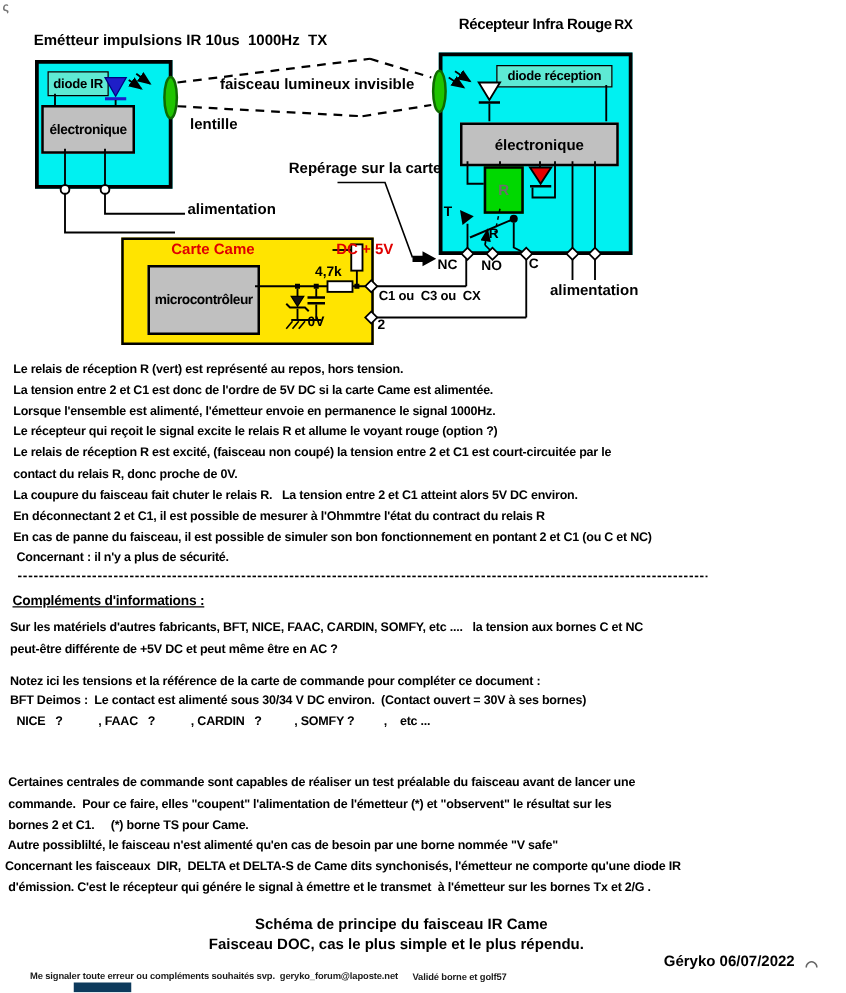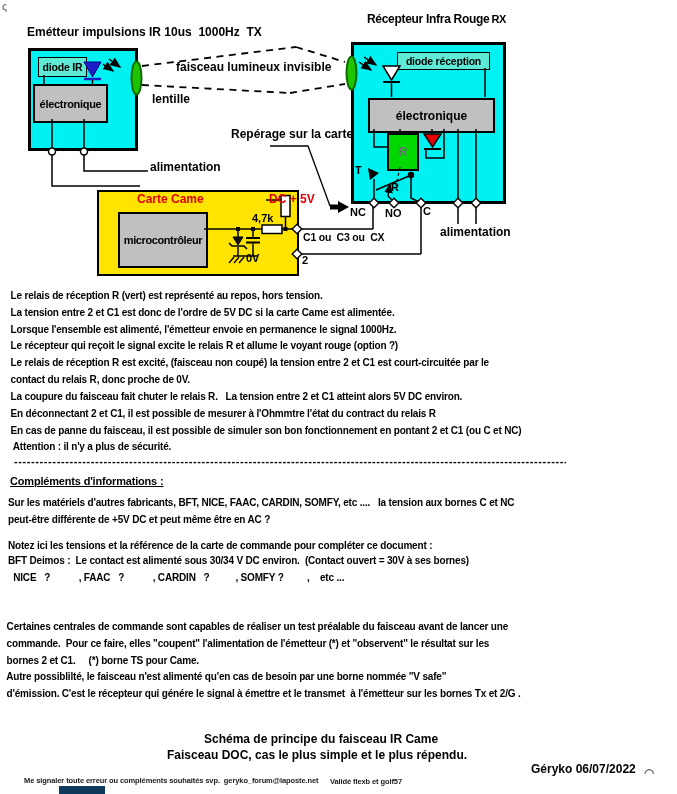--- a/index.html
+++ b/index.html
@@ -205,21 +205,21 @@
     <div> Lorsque l'ensemble est alimenté, l'émetteur envoie en permanence le signal 1000Hz.</div>
     <div> Le récepteur qui reçoit le signal excite le relais R et allume le voyant rouge (option ?)</div>
     <div> Le relais de réception R est excité, (faisceau non coupé) la tension entre 2 et C1 est court-circuitée par le</div>
     <div> contact du relais R, donc proche de 0V.</div>
   </div>
 
   <div class="block" style="left:8px;top:389px;">
     <div> La coupure du faisceau fait chuter le relais R.   La tension entre 2 et C1 atteint alors 5V DC environ.</div>
     <div> En déconnectant 2 et C1, il est possible de mesurer à l'Ohmmtre l'état du contract du relais R</div>
     <div> En cas de panne du faisceau, il est possible de simuler son bon fonctionnement en pontant 2 et C1 (ou C et NC)</div>
-    <div>  Attention : il n'y a plus de sécurité.</div>
+    <div>  Concernant : il n'y a plus de sécurité.</div>
   </div>
 
   <div class="sep" style="left:14px;top:455px;">----------------------------------------------------------------------------------------------------------------------------------</div>
 
   <div class="t s11 underl" style="left:10px;top:475px;letter-spacing:-0.18px;">Compléments d'informations :</div>
 
   <div class="block" style="left:8px;top:495px;">
     <div>Sur les matériels d'autres fabricants, BFT, NICE, FAAC, CARDIN, SOMFY, etc ....   la tension aux bornes C et NC</div>
     <div>peut-être différente de +5V DC et peut même être en AC ?</div>
   </div>
@@ -231,26 +231,27 @@
   <div class="block" style="left:8px;top:553px;">
     <div>BFT Deimos :  Le contact est alimenté sous 30/34 V DC environ.  (Contact ouvert = 30V à ses bornes)</div>
     <div>  NICE   ?           , FAAC   ?           , CARDIN   ?          , SOMFY ?         ,    etc ...</div>
   </div>
 
   <div class="block" style="left:4px;top:619px;">
     <div> Certaines centrales de commande sont capables de réaliser un test préalable du faisceau avant de lancer une</div>
     <div> commande.  Pour ce faire, elles "coupent" l'alimentation de l'émetteur (*) et "observent" le résultat sur les</div>
     <div> bornes 2 et C1.     (*) borne TS pour Came.</div>
     <div> Autre possiblilté, le faisceau n'est alimenté qu'en cas de besoin par une borne nommée "V safe"</div>
+    <div>Concernant les faisceaux  DIR,  DELTA et DELTA-S de Came dits synchonisés, l'émetteur ne comporte qu'une diode IR</div>
     <div> d'émission. C'est le récepteur qui génére le signal à émettre et le transmet  à l'émetteur sur les bornes Tx et 2/G .</div>
   </div>
 
   <div class="t s12" style="left:204px;top:733px;">Schéma de principe du faisceau IR Came</div>
   <div class="t s12" style="left:167px;top:749px;">Faisceau DOC, cas le plus simple et le plus répendu.</div>
   <div class="t s12" style="left:531px;top:763px;">Géryko 06/07/2022</div>
   <div class="tiny" style="left:24px;top:776px;">Me signaler toute erreur ou compléments souhaités svp.  geryko_forum@laposte.net</div>
-  <div class="tiny" style="left:330px;top:777px;">Validé flexb et golf57</div>
+  <div class="tiny" style="left:330px;top:777px;">Validé borne et golf57</div>
   <div class="abs" style="left:59px;top:786px;width:46px;height:8px;background:#0d3a5c;"></div>
 
   <div class="artifact" style="left:2px;top:1px;">ς</div>
   <div class="artifact" style="left:644px;top:766px;font-size:12px;color:#666;">◠</div>
 
 </div>
 
 </body></html>

